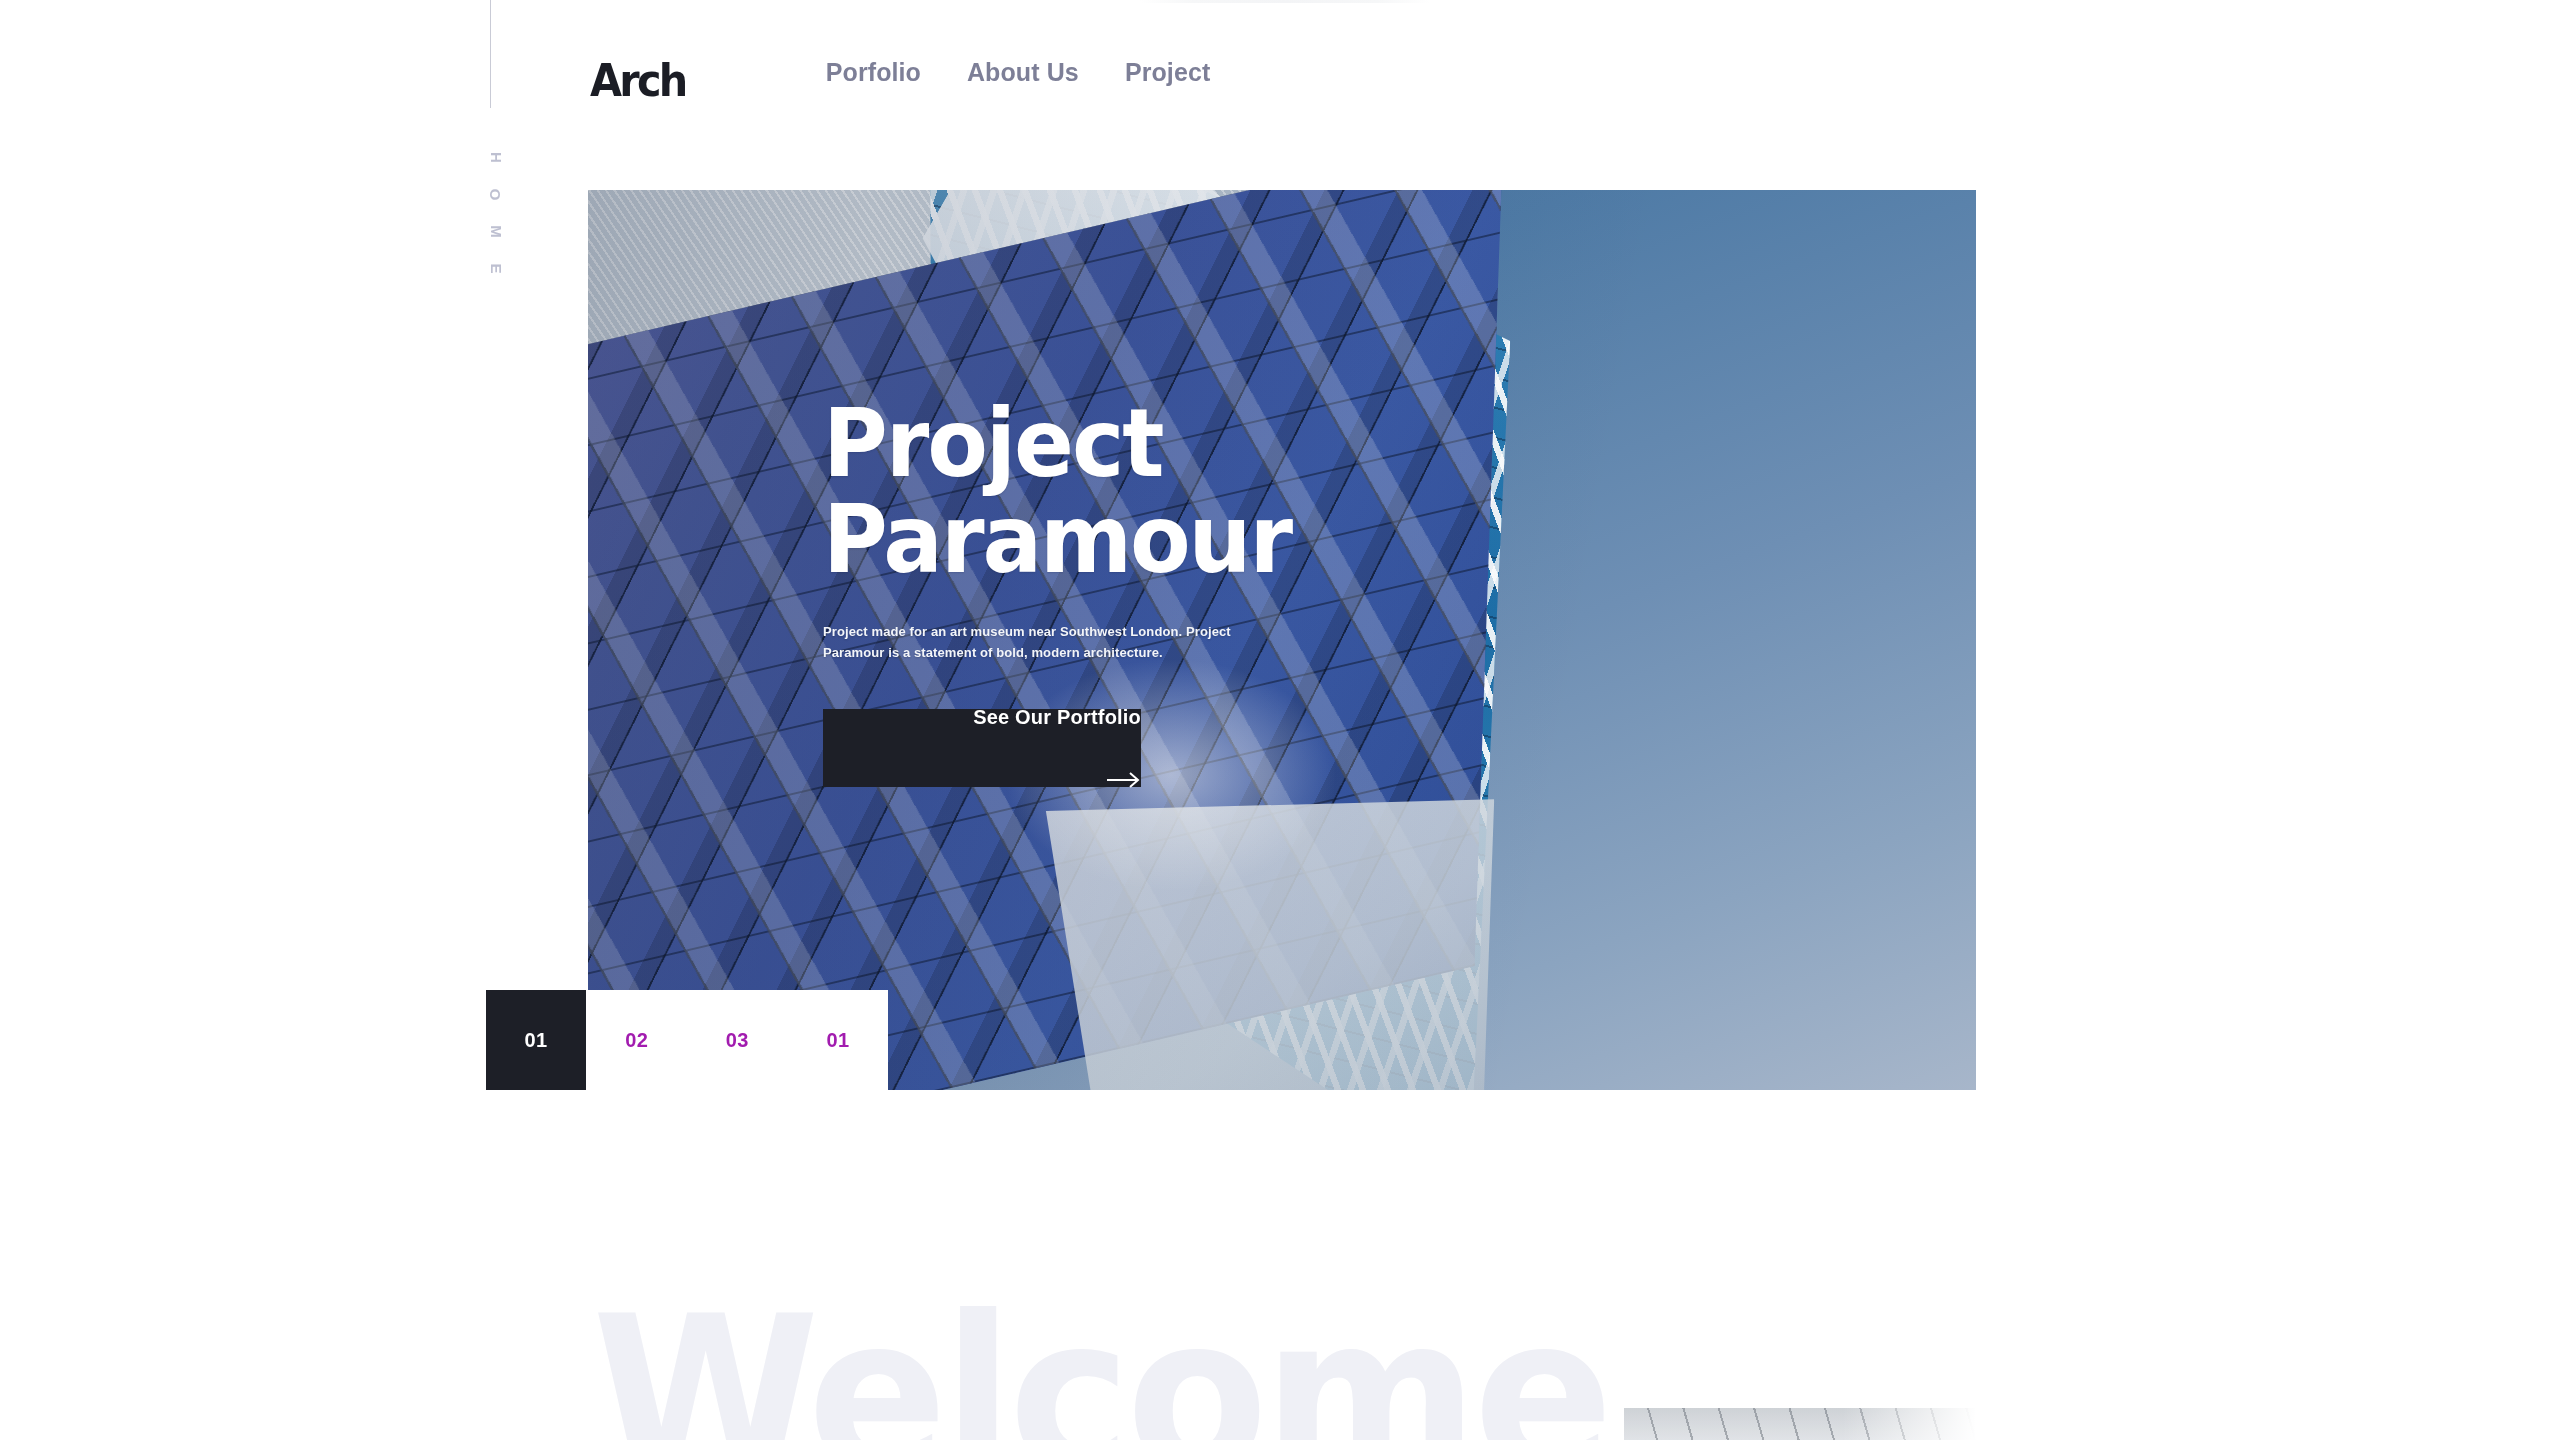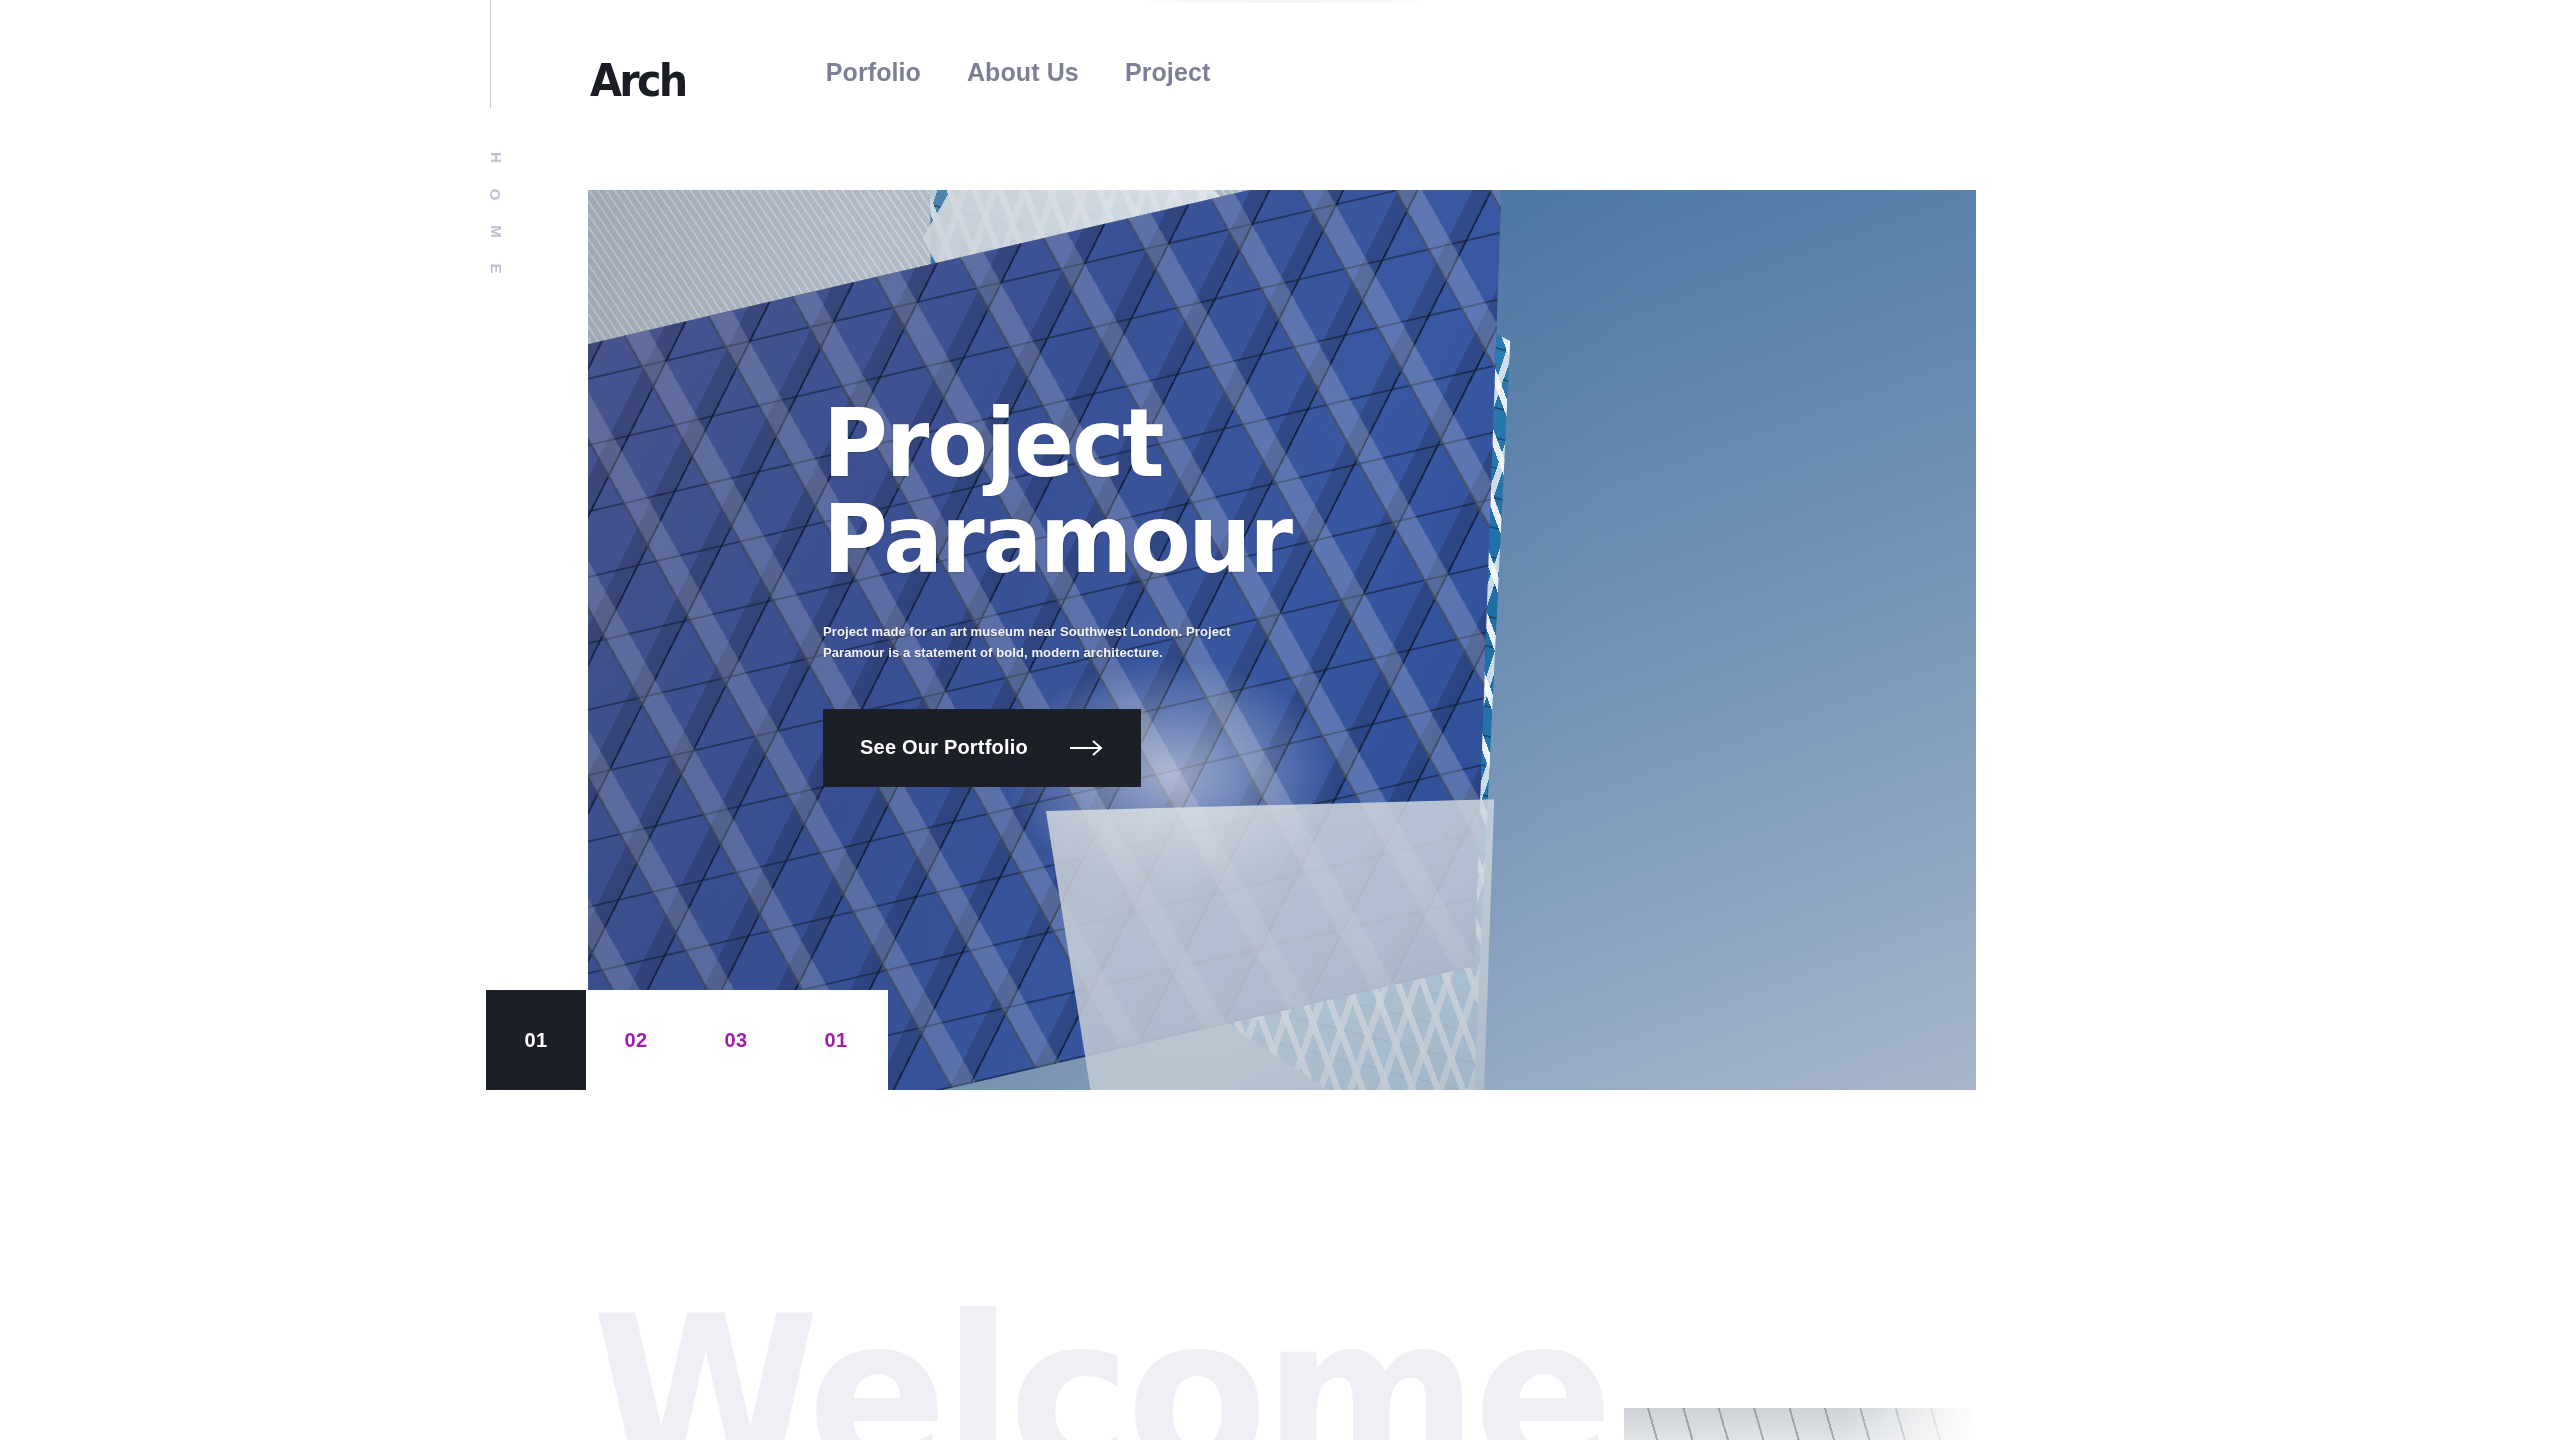--- a/index.html
+++ b/index.html
@@ -155,35 +155,36 @@
     margin-top:33px;
     font-size:13px; font-weight:700; color:#F3F5F9;
     line-height:1.65; letter-spacing:0.1px;
     width:470px;
     text-shadow:0 1px 2px rgba(20,30,60,0.30);
   }
   .cta{
     margin-top:45px;
     width:318px; height:78px;
     background:#1D1F27; border:none;
-    display:flex; align-items:center; justify-content:center; gap:42px;
+    display:flex; align-items:flex-end; justify-content:center; gap:42px;
     cursor:pointer;
+    flex-direction:column;
   }
   .cta-label{
     font-size:20px; font-weight:700; color:#FFFFFF; letter-spacing:0.2px;
     white-space:nowrap;
   }
   .cta-arrow{ display:block; width:34px; height:18px; }
 
   
   .pager{
     position:absolute; left:486px; top:990px;
     width:402px; height:100px;
     background:#FFFFFF;
-    display:flex; align-items:stretch;
+    display:flex; align-items:stretch;justify-content:space-between;
   }
   .pager-item{
     width:100px; height:100px;
     display:flex; align-items:center; justify-content:center;
     font-size:20px; font-weight:700; color:#a21caf;
     letter-spacing:0.4px;
     cursor:pointer; background:transparent;
     border:none; font-family:inherit;
   }
   .pager-item.is-active{ background:#1D1F27; color:#FFFFFF; }

